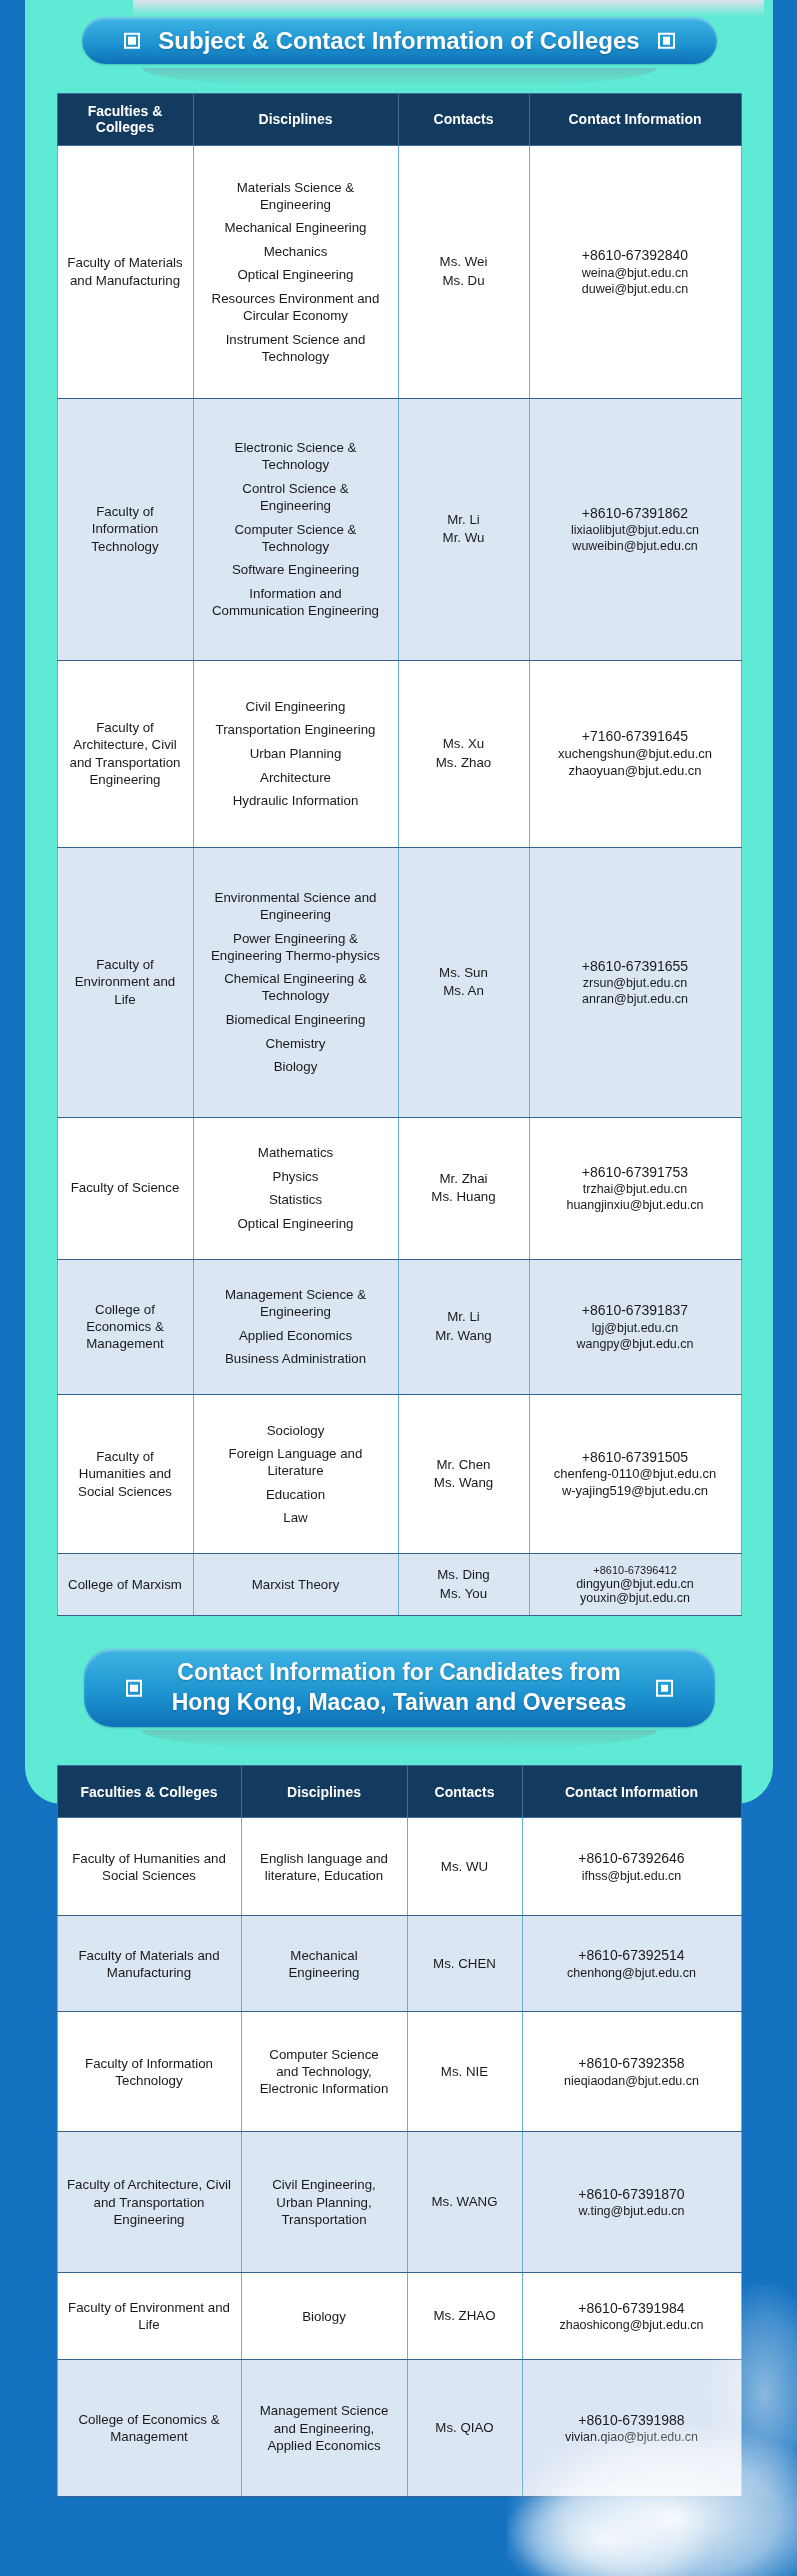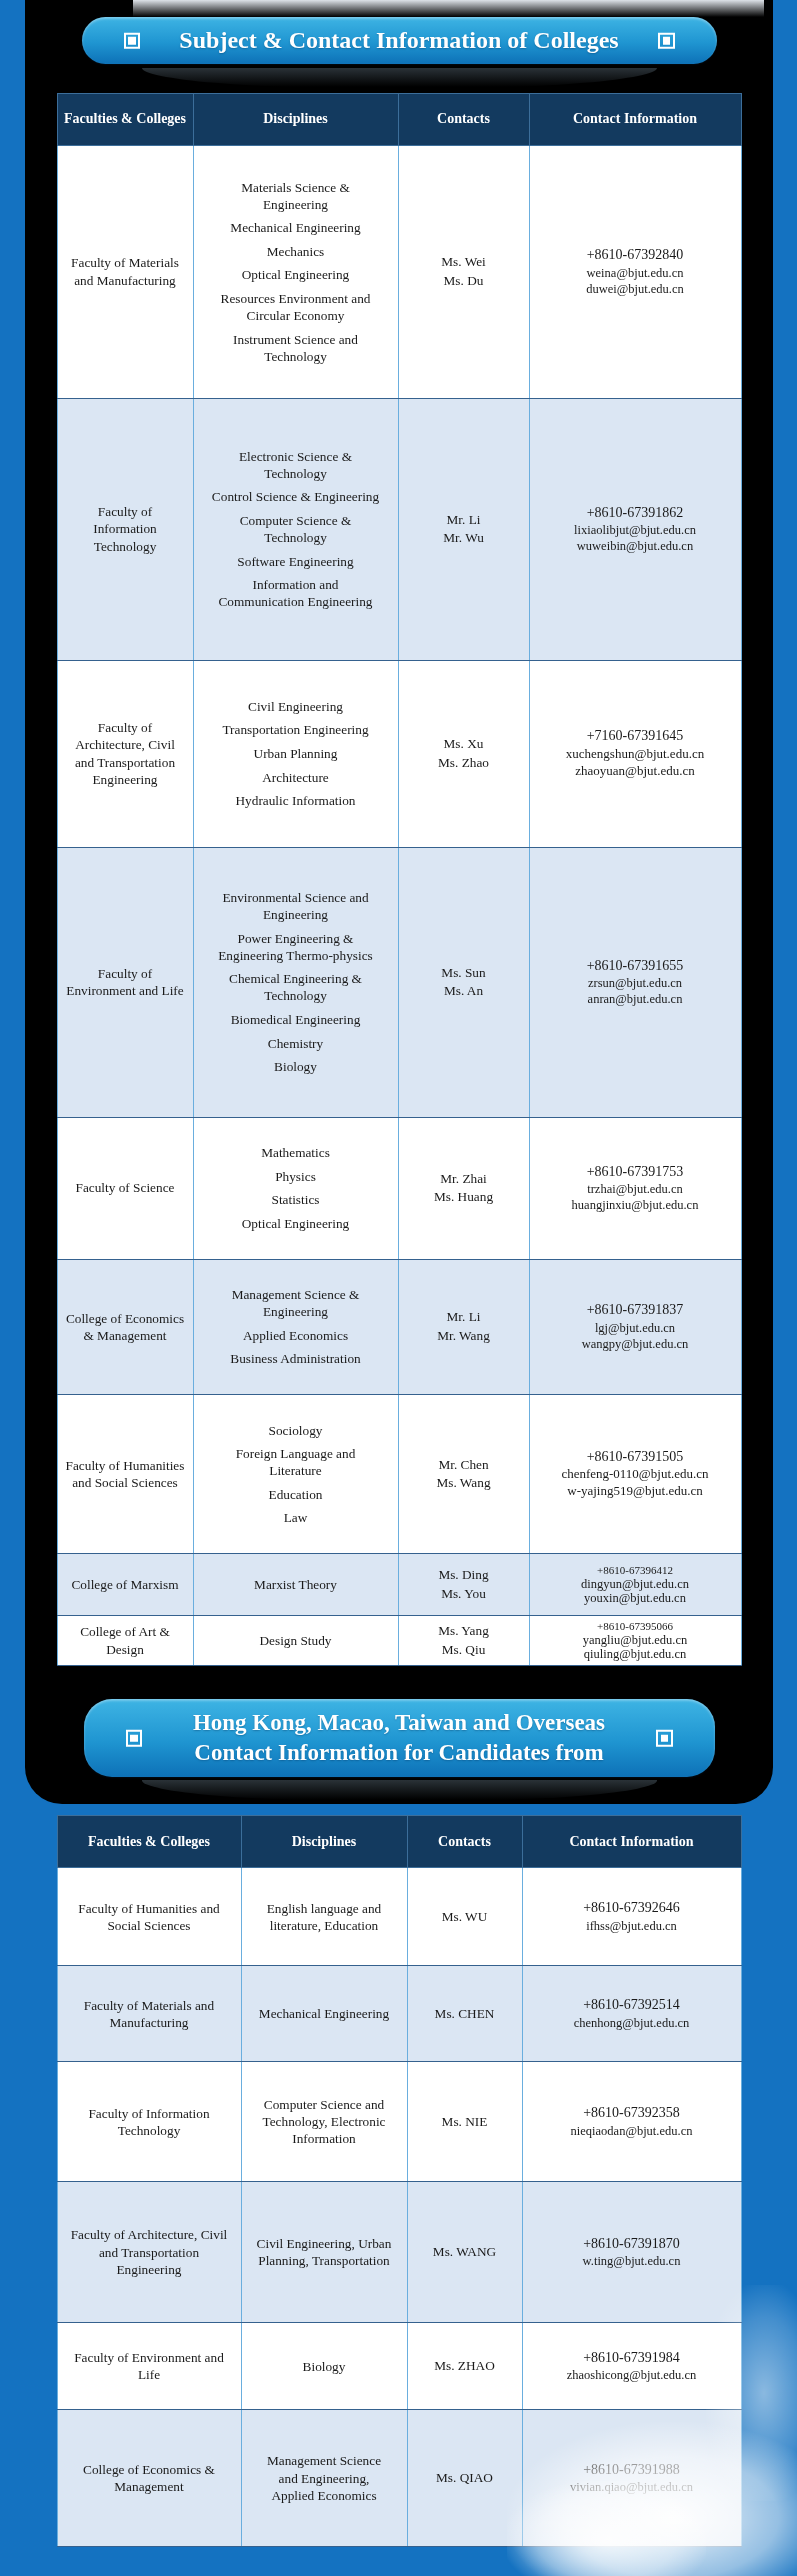--- a/index.html
+++ b/index.html
@@ -4,21 +4,21 @@
 <style>
   html,body{margin:0;padding:0;}
   body{
     width:797px;height:2576px;position:relative;overflow:hidden;
     background:#1472c1;
     font-family:"Liberation Sans",sans-serif;
     color:#1a1a1a;
   }
   .card{
     position:absolute;left:25px;top:0;width:748px;height:1804px;
-    background:#000000;border-radius:0 0 37px 37px;font-family:Liberation Serif, serif;
+    background:#5eead4;border-radius:0 0 37px 37px;
   }
   .top-glow{
     position:absolute;top:0;left:108px;width:631px;height:16.6px;
     background:linear-gradient(to bottom,#dde2e8,rgba(255,255,255,0));
   }
   
   .banner{
     position:relative;margin:0 auto;
     background:linear-gradient(to bottom,#3eb4e4 0%,#1f95d1 55%,#0d71b7 100%);
     border-radius:28px;
@@ -266,42 +266,27 @@
         <div class="contact-line">Ms. Ding</div>
         <div class="contact-line">Ms. You</div>
       </td>
       <td class="tight">
         <div class="phone">+8610-67396412</div>
         <div class="email">dingyun@bjut.edu.cn</div>
         <div class="email">youxin@bjut.edu.cn</div>
       </td>
     </tr>
 
-    <tr class="r9 compact">
-      <td>College of Art &amp; Design</td>
-      <td class="c-disc">
-        <div class="disc">Design Study</div>
-      </td>
-      <td>
-        <div class="contact-line">Ms. Yang</div>
-        <div class="contact-line">Ms. Qiu</div>
-      </td>
-      <td class="tight">
-        <div class="phone">+8610-67395066</div>
-        <div class="email">yangliu@bjut.edu.cn</div>
-        <div class="email">qiuling@bjut.edu.cn</div>
-      </td>
-    </tr>
   </tbody>
     </table>
 
   <div class="banner banner-2">
     <span class="sq-icon sq-left"></span>
+    <span>Contact Information for Candidates from</span>
     <span>Hong Kong, Macao, Taiwan and Overseas</span>
-    <span>Contact Information for Candidates from</span>
     <span class="sq-icon sq-right"></span>
   </div>
   <div class="reflection"></div>
 
   <table class="t2">
     <colgroup>
         <col style="width:184px">
         <col style="width:166px">
         <col style="width:115px">
         <col style="width:219px">

